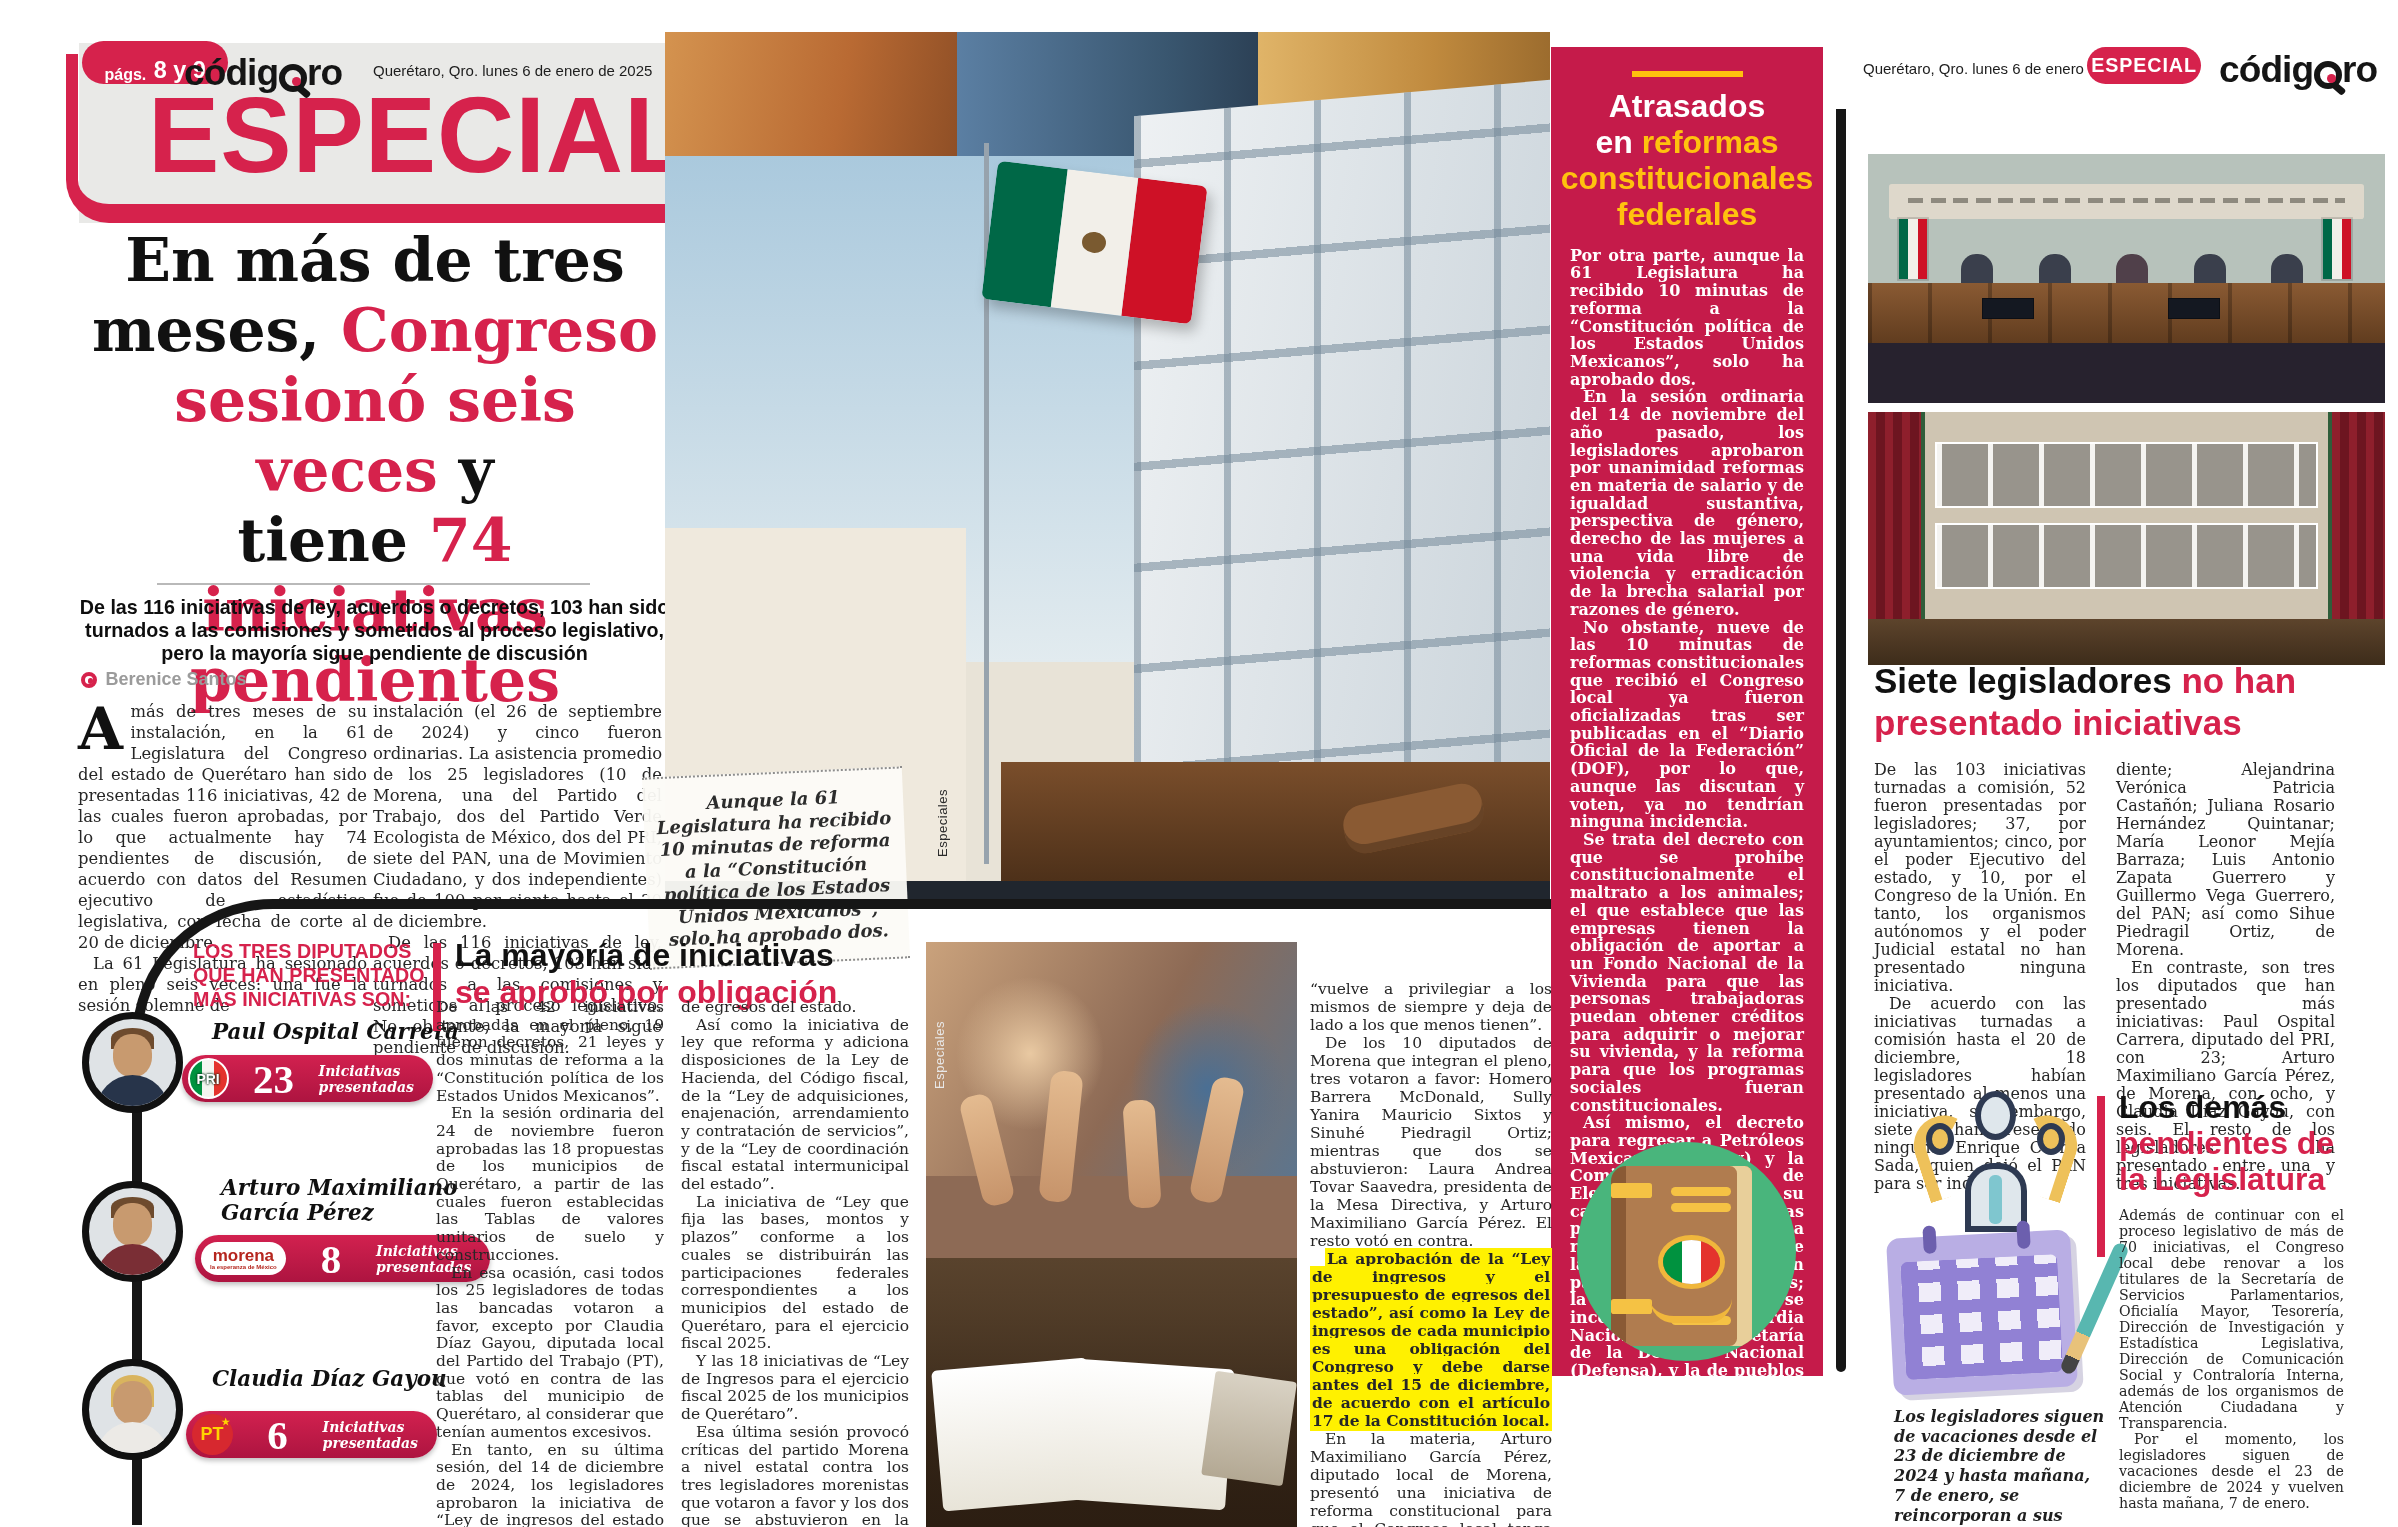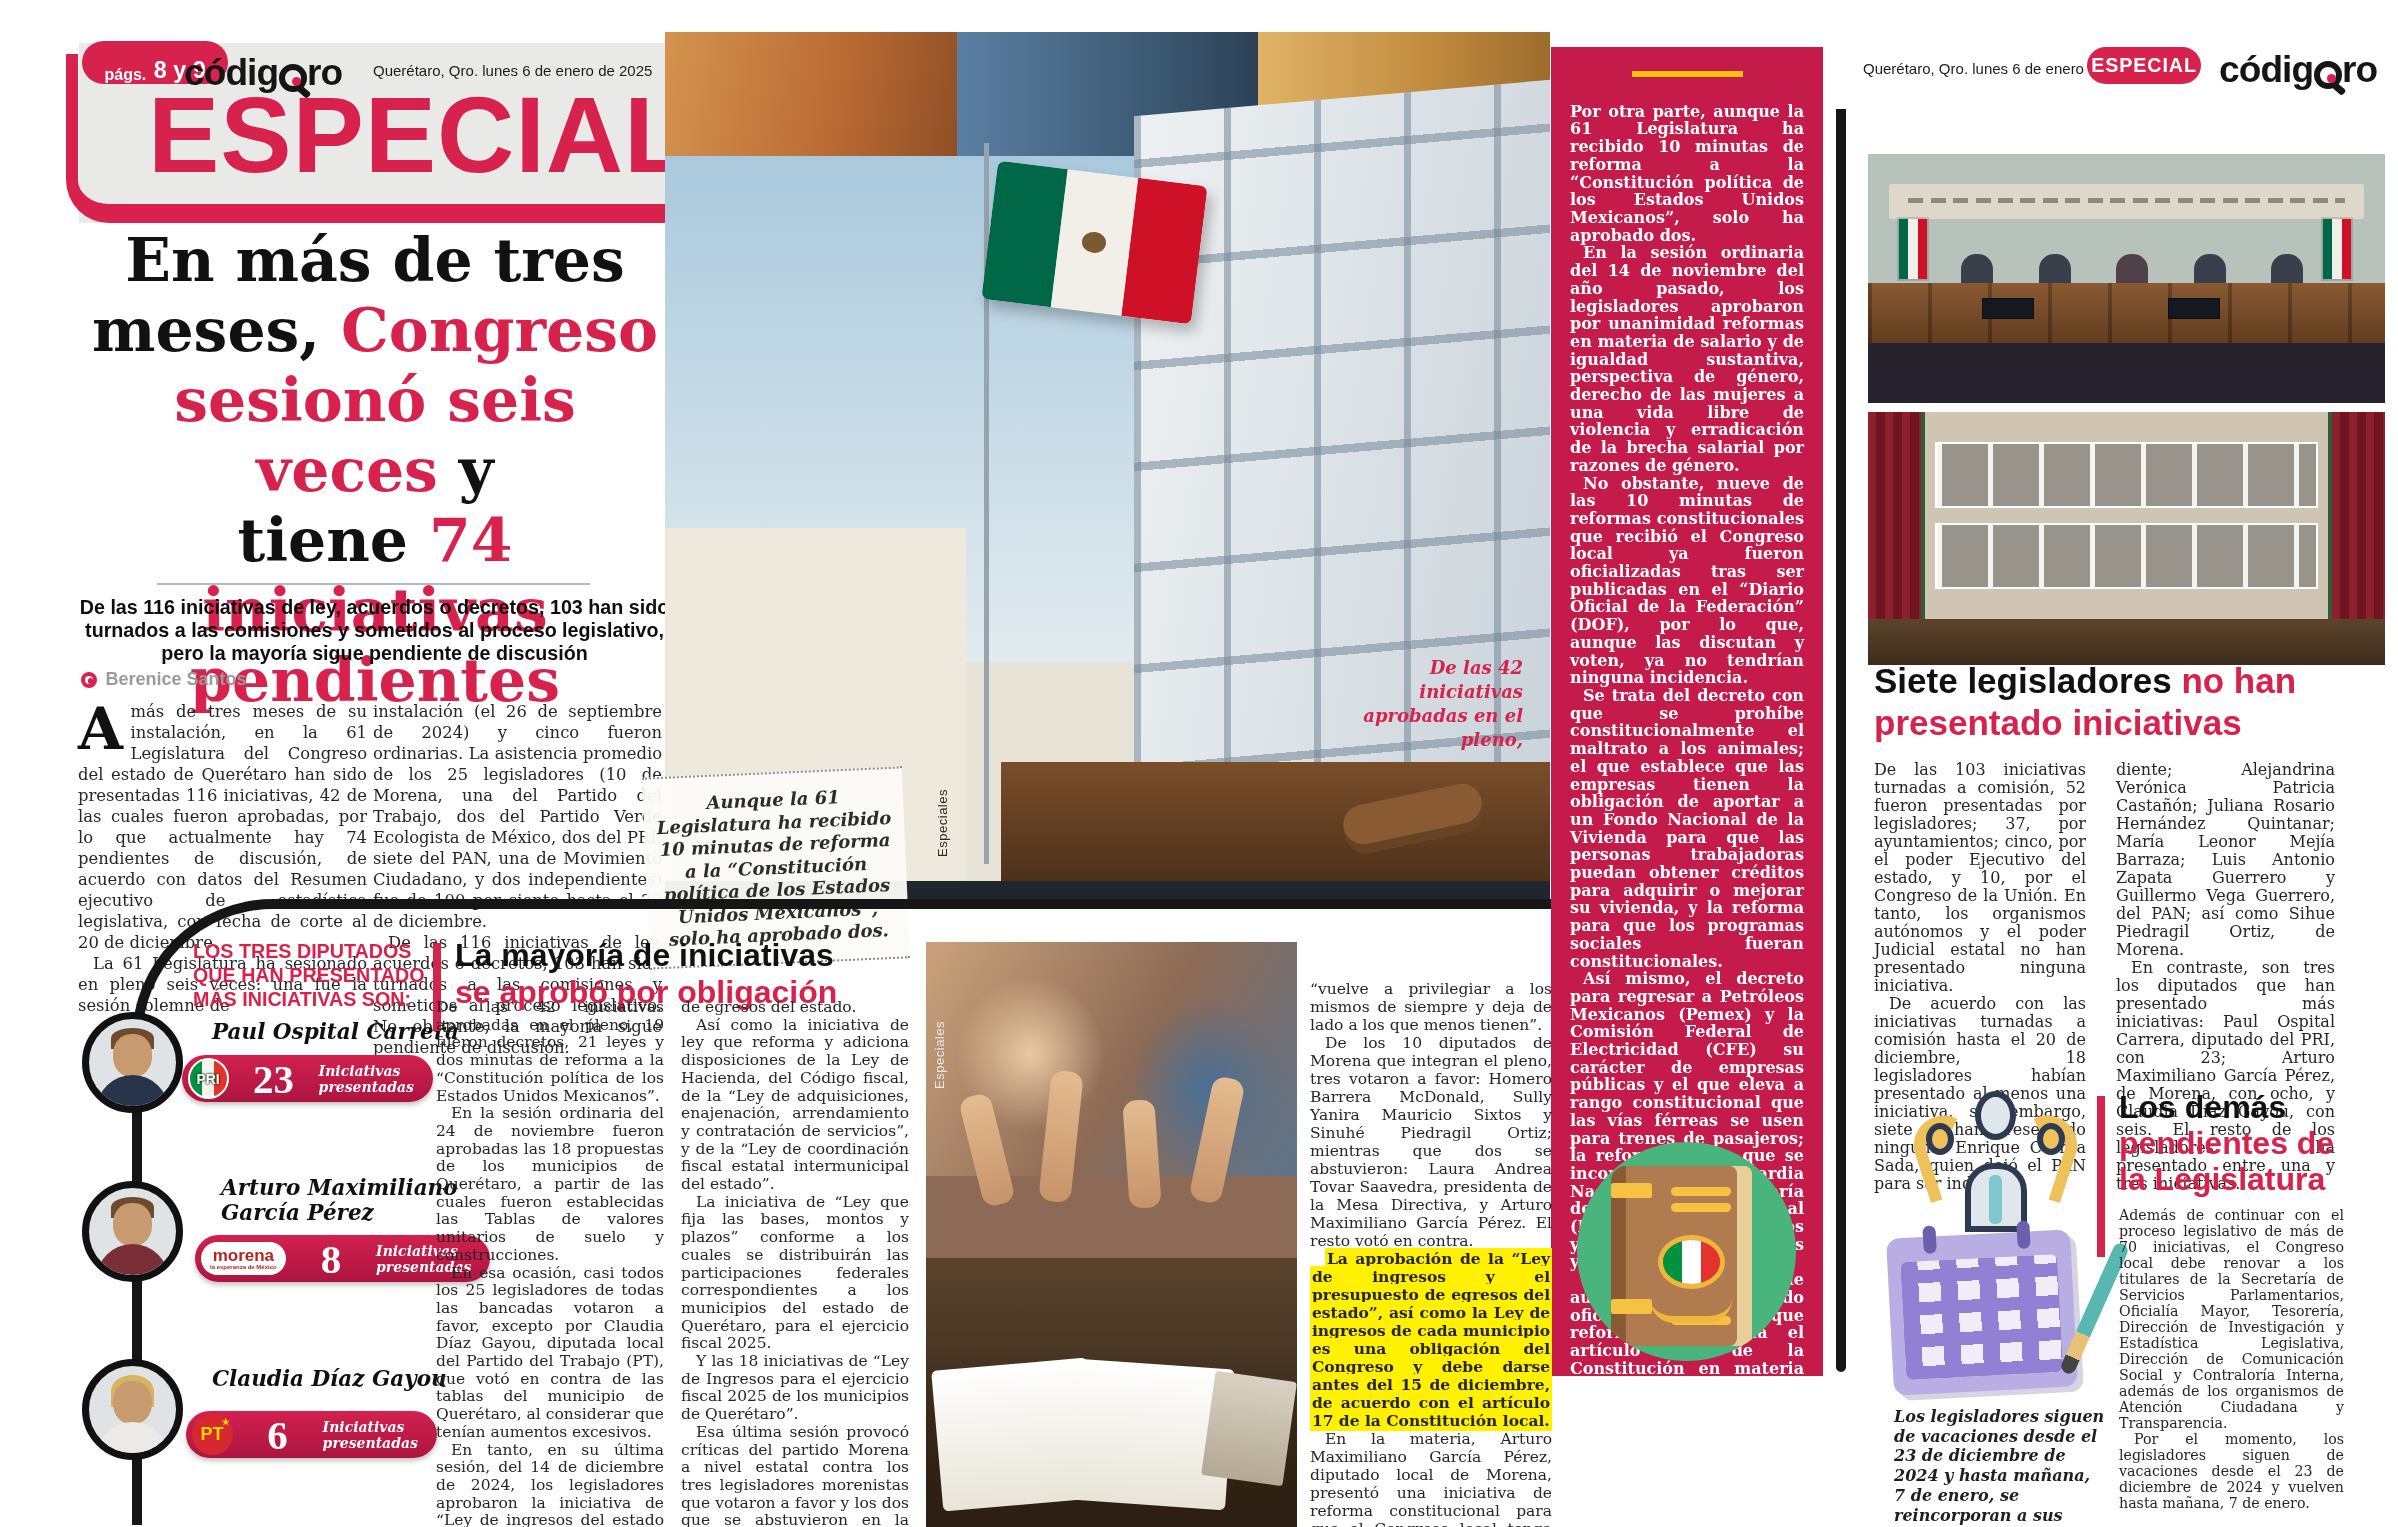--- a/index.html
+++ b/index.html
@@ -292,29 +292,35 @@
           <u></u>
         </i>
         <i class="r"></i>
     </div>
     <div class="abs pm-wood"></div>
     <div class="abs pm-gavel"></div>
     <div class="abs pm-dark"></div>
   </div>
   <div class="abs caption-box">Aunque la 61 Legislatura ha recibido 10 minutas de reforma a la “Constitución política de los Estados Unidos Mexicanos”, solo ha aprobado dos.</div>
   <div class="abs caption-right">
-    <span class="red">De las 42 iniciativas aprobadas en el pleno,</span><br>
+    <br>
   </div>
   <div class="abs vcredit credit1">Especiales</div>
 
   <div class="abs bottom-band"></div>
   <div class="abs page-divider"></div>
 
   <div class="abs red-col">
     <div class="rc-line"></div>
+    <div class="rc-title sans">
+      <span>Atrasados</span><br>
+      <span>en </span><span class="y">reformas</span><br>
+      <span class="y">constitucionales</span><br>
+      <span class="y">federales</span>
+    </div>
     <div class="rc-body just">
       <p>Por otra parte, aunque la 61 Legislatura ha recibido 10 minutas de reforma a la “Constitución política de los Estados Unidos Mexicanos”, solo ha aprobado dos.</p>
       <p>En la sesión ordinaria del 14 de noviembre del año pasado, los legisladores aprobaron por unanimidad reformas en materia de salario y de igualdad sustantiva, perspectiva de género, derecho de las mujeres a una vida libre de violencia y erradicación de la brecha salarial por razones de género.</p>
       <p>No obstante, nueve de las 10 minutas de reformas constitucionales que recibió el Congreso local ya fueron oficializadas tras ser publicadas en el “Diario Oficial de la Federación” (DOF), por lo que, aunque las discutan y voten, ya no tendrían ninguna incidencia.</p>
       <p>Se trata del decreto con que se prohíbe constitucionalmente el maltrato a los animales; el que establece que las empresas tienen la obligación de aportar a un Fondo Nacional de la Vivienda para que las personas trabajadoras puedan obtener créditos para adquirir o mejorar su vivienda, y la reforma para que los programas sociales fueran constitucionales.</p>
       <p>Así mismo, el decreto para regresar a Petróleos Mexicanos (Pemex) y la Comisión Federal de Electricidad (CFE) su carácter de empresas públicas y el que eleva a rango constitucional que las vías férreas se usen para trenes de pasajeros; la reforma por la que se incorpora la Guardia Nacional a la Secretaría de la Defensa Nacional (Defensa), y la de pueblos y comunidades indígenas y afromexicanos.</p>
       <p>El único decreto que aún no ha sido oficializado es el que reforma y adiciona el artículo 21 de la Constitución en materia de seguridad pública.</p>
     </div>
     <div class="book-badge">
       <div class="book">

